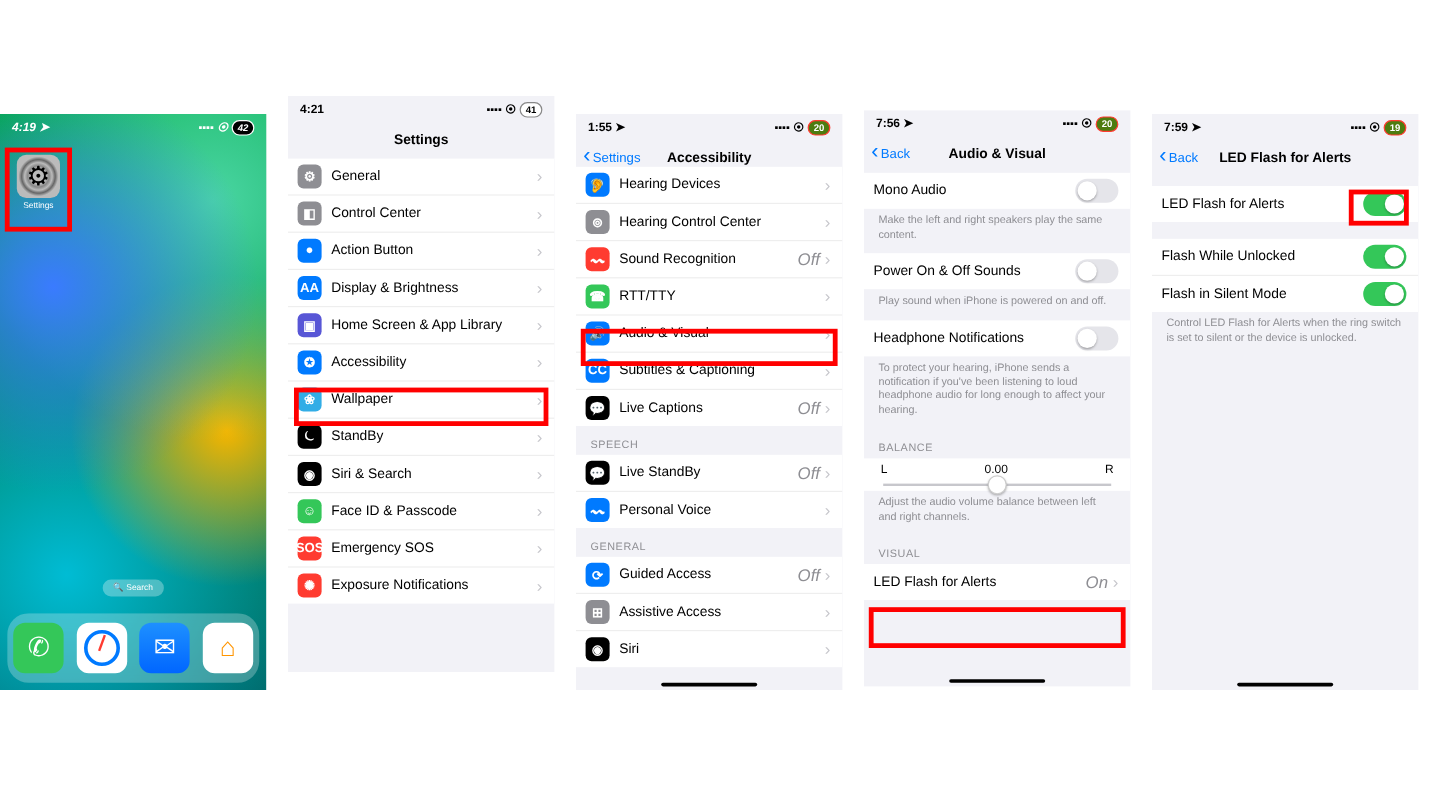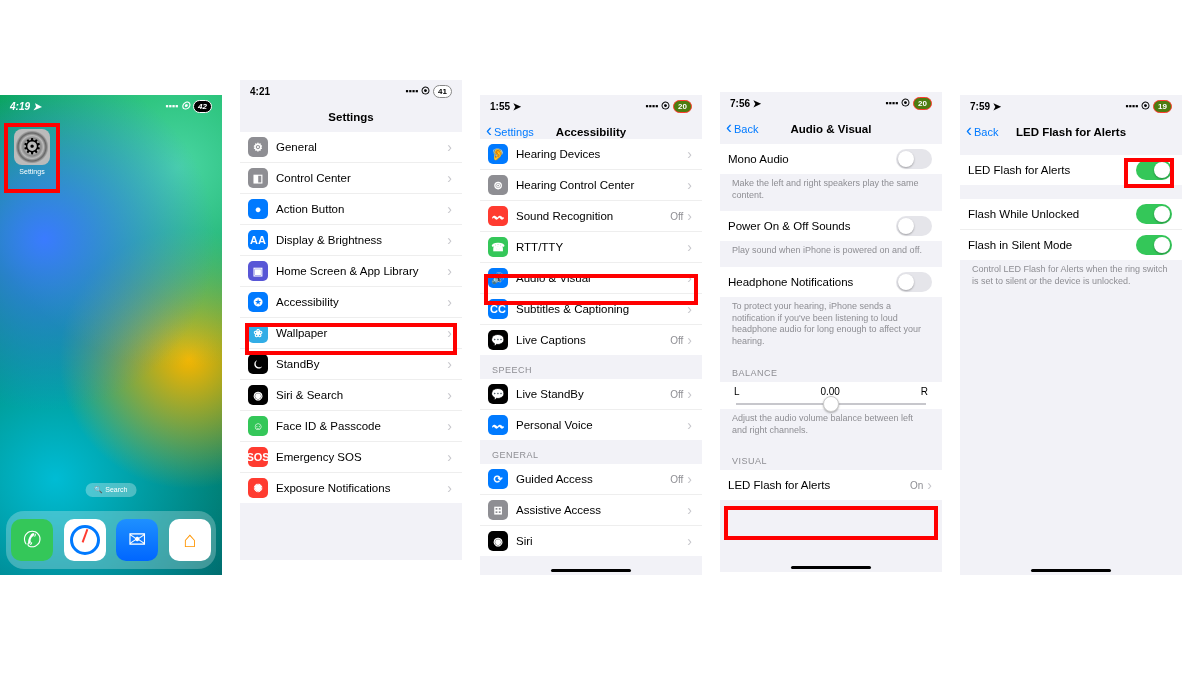--- a/index.html
+++ b/index.html
@@ -109,21 +109,21 @@
   }
   .row:last-child { border-bottom:none;}
   .row .icon {
     width:20px; height:20px; border-radius:5px;
     display:flex; align-items:center; justify-content:center;
     color:#fff; font-size:11px; font-weight:bold;
     margin-right:8px; flex-shrink:0;
   }
   .row .label { flex:1; font-size:11.5px; }
   .row .chev { color:#c7c7cc; font-size:14px; }
-  .row .val  { color:#8e8e93; font-size:10px; margin-right:4px;}
+  .row .val  { color:#8e8e93; font-size:14px; margin-right:4px;font-style:italic;}
   .sect-head { font-size:9px; color:#8e8e93; padding:10px 12px 4px; letter-spacing:.5px;}
   .sect-foot { font-size:9px; color:#8e8e93; padding:4px 12px 10px; line-height:1.3;}
   .hl { position:absolute; border:4px solid #ff0000; pointer-events:none;}
   .toggle {
     width:36px; height:20px; border-radius:10px; background:#e5e5ea;
     position:relative;
   }
   .toggle::after {
     content:''; position:absolute; width:16px;height:16px;border-radius:50%;
     background:#fff; top:2px; left:2px; box-shadow:0 1px 2px rgba(0,0,0,.3);

